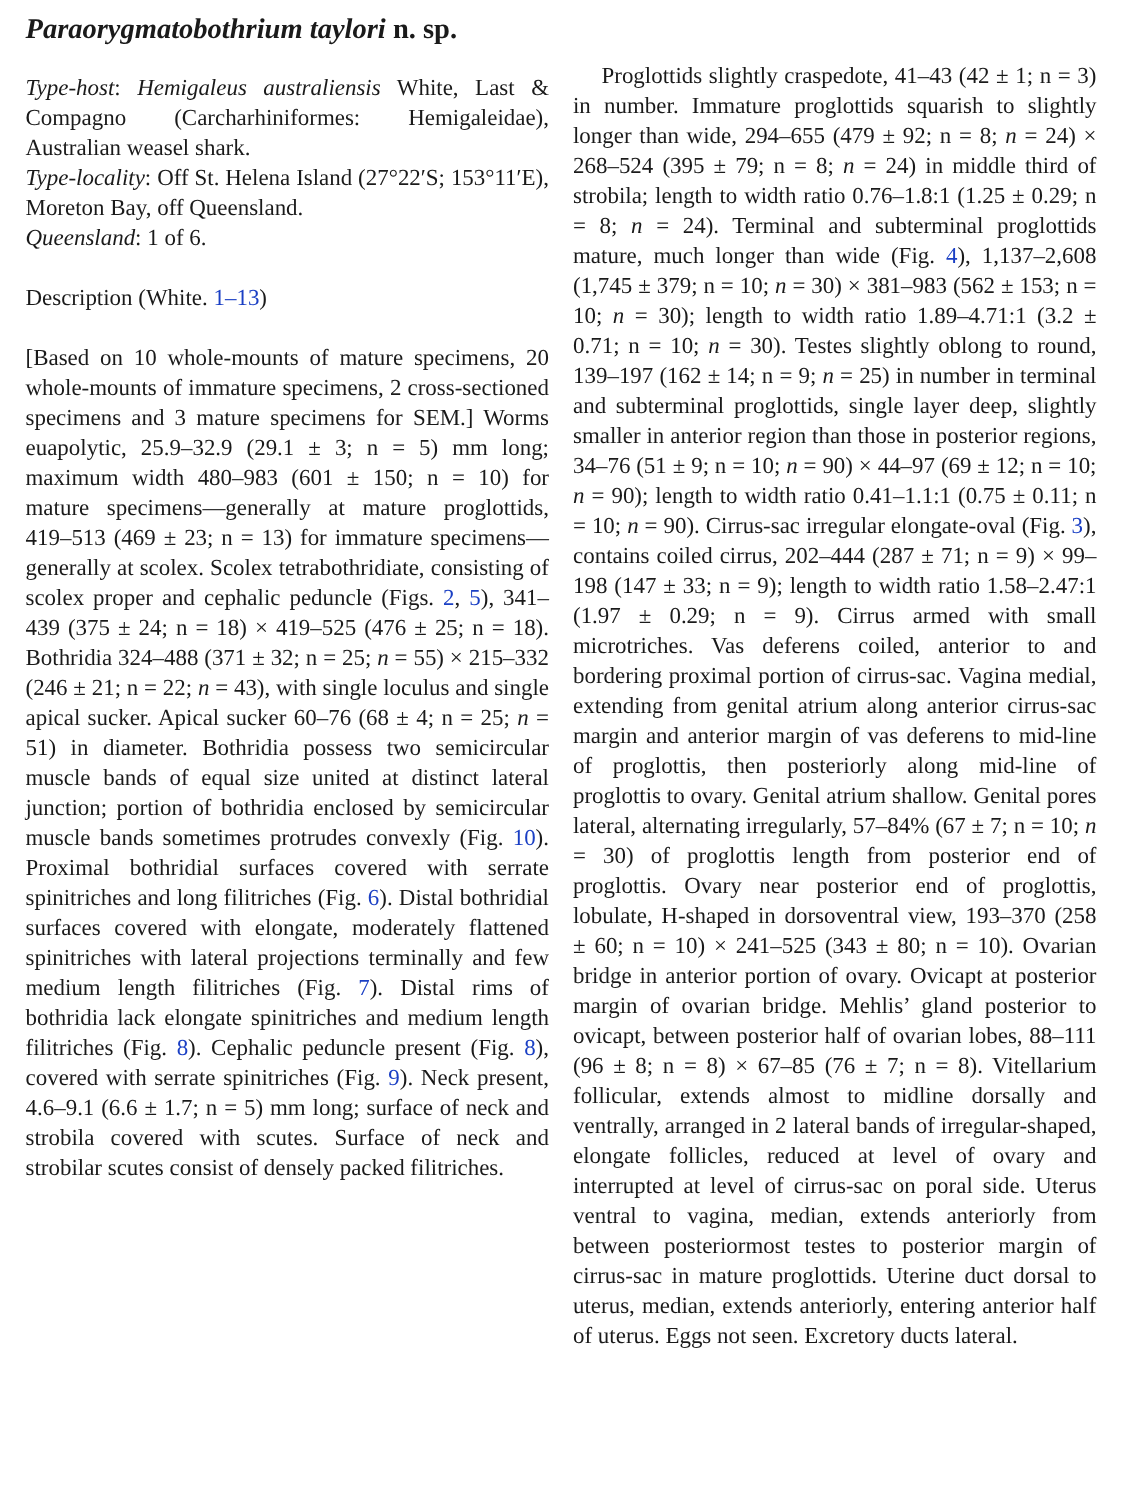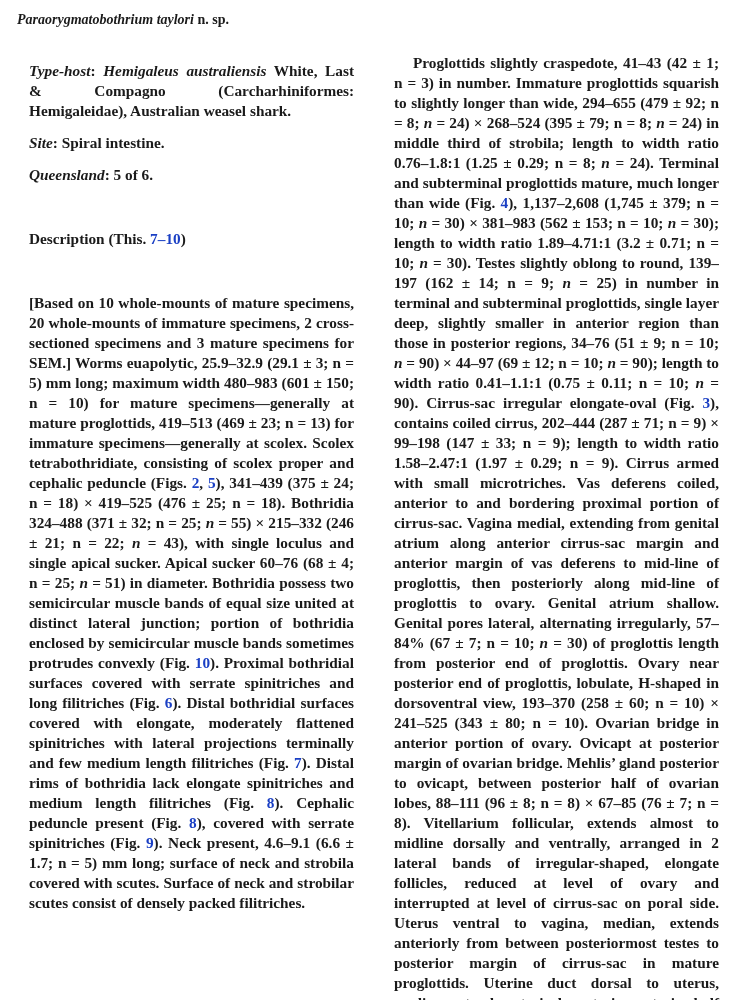--- a/index.html
+++ b/index.html
@@ -14,53 +14,53 @@
     position: absolute;
     width: 349px;
     text-align: justify;
     hyphens: none;
   }
   .col-left { left: 17px; top: 0; }
   .col-right { left: 382px; top: 41px; }
   .title {
     margin-top: 10px;
     font-weight: bold;
-    font-size: 14px;
+    font-size: 19px;
     line-height: 20px;
     text-align: left;
   }
   .title i { font-style: italic; }
   .spacer { height: 19px; }
-  .p { margin: 12px; font-weight: bold; }
+  .p { margin: 0; }
   .label { font-style: italic; }
   .it { font-style: italic; }
   .figref { color: #1a3fc4; text-decoration: none; cursor: pointer; }
   .indent { text-indent: 19px; }
   .gap { height: 20px; }
 </style>
 </head>
 <body>
 
 <div class="col col-left">
   <div class="title"><i>Paraorygmatobothrium taylori</i><span> n. sp.</span></div>
 
   <div class="spacer"></div>
 
   <p class="p"><span class="label">Type-host</span><span>: </span><span class="it">Hemigaleus australiensis</span><span> White, Last &amp; Compagno (Carcharhiniformes: Hemigaleidae), Australian weasel shark.</span></p>
 
+  <p class="p"><span class="label">Type-locality</span><span>: </span><span>Off St. Helena Island (27°22′S; 153°11′E), Moreton Bay, off Queensland.</span></p>
 
-  <p class="p"><span class="label">Site</span><span>: </span><span>Spiral intestine.</span></p>
 
-  <p class="p"><span class="label">Queensland</span><span>: </span><span>5 of 6.</span></p>
+  <p class="p"><span class="label">Queensland</span><span>: </span><span>1 of 6.</span></p>
 
 
 
   <div class="gap"></div>
 
-  <p class="p"><span>Description (This. </span><a class="figref">7–10</a><span>)</span></p>
+  <p class="p"><span>Description (White. </span><a class="figref">1–13</a><span>)</span></p>
 
   <div class="gap"></div>
 
   <p class="p"><span>[Based on 10 whole-mounts of mature specimens, 20 whole-mounts of immature specimens, 2 cross-sectioned specimens and 3 mature specimens for SEM.] Worms euapolytic, 25.9–32.9 (29.1 ± 3; n = 5) mm long; maximum width 480–983 (601 ± 150; n = 10) for mature specimens—generally at mature proglottids, 419–513 (469 ± 23; n = 13) for immature specimens—generally at scolex. Scolex tetrabothridiate, consisting of scolex proper and cephalic peduncle (Figs. </span><a class="figref">2</a><span>, </span><a class="figref">5</a><span>), 341–439 (375 ± 24; n = 18) × 419–525 (476 ± 25; n = 18). Bothridia 324–488 (371 ± 32; n = 25; </span><span class="it">n</span><span> = 55) × 215–332 (246 ± 21; n = 22; </span><span class="it">n</span><span> = 43), with single loculus and single apical sucker. Apical sucker 60–76 (68 ± 4; n = 25; </span><span class="it">n</span><span> = 51) in diameter. Bothridia possess two semicircular muscle bands of equal size united at distinct lateral junction; portion of bothridia enclosed by semicircular muscle bands sometimes protrudes convexly (Fig. </span><a class="figref">10</a><span>). Proximal bothridial surfaces covered with serrate spinitriches and long filitriches (Fig. </span><a class="figref">6</a><span>). Distal bothridial surfaces covered with elongate, moderately flattened spinitriches with lateral projections terminally and few medium length filitriches (Fig. </span><a class="figref">7</a><span>). Distal rims of bothridia lack elongate spinitriches and medium length filitriches (Fig. </span><a class="figref">8</a><span>). Cephalic peduncle present (Fig. </span><a class="figref">8</a><span>), covered with serrate spinitriches (Fig. </span><a class="figref">9</a><span>). Neck present, 4.6–9.1 (6.6 ± 1.7; n = 5) mm long; surface of neck and strobila covered with scutes. Surface of neck and strobilar scutes consist of densely packed filitriches.</span></p>
 </div>
 
 <div class="col col-right">
   <p class="p indent"><span>Proglottids slightly craspedote, 41–43 (42 ± 1; n = 3) in number. Immature proglottids squarish to slightly longer than wide, 294–655 (479 ± 92; n = 8; </span><span class="it">n</span><span> = 24) × 268–524 (395 ± 79; n = 8; </span><span class="it">n</span><span> = 24) in middle third of strobila; length to width ratio 0.76–1.8:1 (1.25 ± 0.29; n = 8; </span><span class="it">n</span><span> = 24). Terminal and subterminal proglottids mature, much longer than wide (Fig. </span><a class="figref">4</a><span>), 1,137–2,608 (1,745 ± 379; n = 10; </span><span class="it">n</span><span> = 30) × 381–983 (562 ± 153; n = 10; </span><span class="it">n</span><span> = 30); length to width ratio 1.89–4.71:1 (3.2 ± 0.71; n = 10; </span><span class="it">n</span><span> = 30). Testes slightly oblong to round, 139–197 (162 ± 14; n = 9; </span><span class="it">n</span><span> = 25) in number in terminal and subterminal proglottids, single layer deep, slightly smaller in anterior region than those in posterior regions, 34–76 (51 ± 9; n = 10; </span><span class="it">n</span><span> = 90) × 44–97 (69 ± 12; n = 10; </span><span class="it">n</span><span> = 90); length to width ratio 0.41–1.1:1 (0.75 ± 0.11; n = 10; </span><span class="it">n</span><span> = 90). Cirrus-sac irregular elongate-oval (Fig. </span><a class="figref">3</a><span>), contains coiled cirrus, 202–444 (287 ± 71; n = 9) × 99–198 (147 ± 33; n = 9); length to width ratio 1.58–2.47:1 (1.97 ± 0.29; n = 9). Cirrus armed with small microtriches. Vas deferens coiled, anterior to and bordering proximal portion of cirrus-sac. Vagina medial, extending from genital atrium along anterior cirrus-sac margin and anterior margin of vas deferens to mid-line of proglottis, then posteriorly along mid-line of proglottis to ovary. Genital atrium shallow. Genital pores lateral, alternating irregularly, 57–84% (67 ± 7; n = 10; </span><span class="it">n</span><span> = 30) of proglottis length from posterior end of proglottis. Ovary near posterior end of proglottis, lobulate, H-shaped in dorsoventral view, 193–370 (258 ± 60; n = 10) × 241–525 (343 ± 80; n = 10). Ovarian bridge in anterior portion of ovary. Ovicapt at posterior margin of ovarian bridge. Mehlis’ gland posterior to ovicapt, between posterior half of ovarian lobes, 88–111 (96 ± 8; n = 8) × 67–85 (76 ± 7; n = 8). Vitellarium follicular, extends almost to midline dorsally and ventrally, arranged in 2 lateral bands of irregular-shaped, elongate follicles, reduced at level of ovary and interrupted at level of cirrus-sac on poral side. Uterus ventral to vagina, median, extends anteriorly from between posteriormost testes to posterior margin of cirrus-sac in mature proglottids. Uterine duct dorsal to uterus, median, extends anteriorly, entering anterior half of uterus. Eggs not seen. Excretory ducts lateral.</span></p>
 </div>
 

